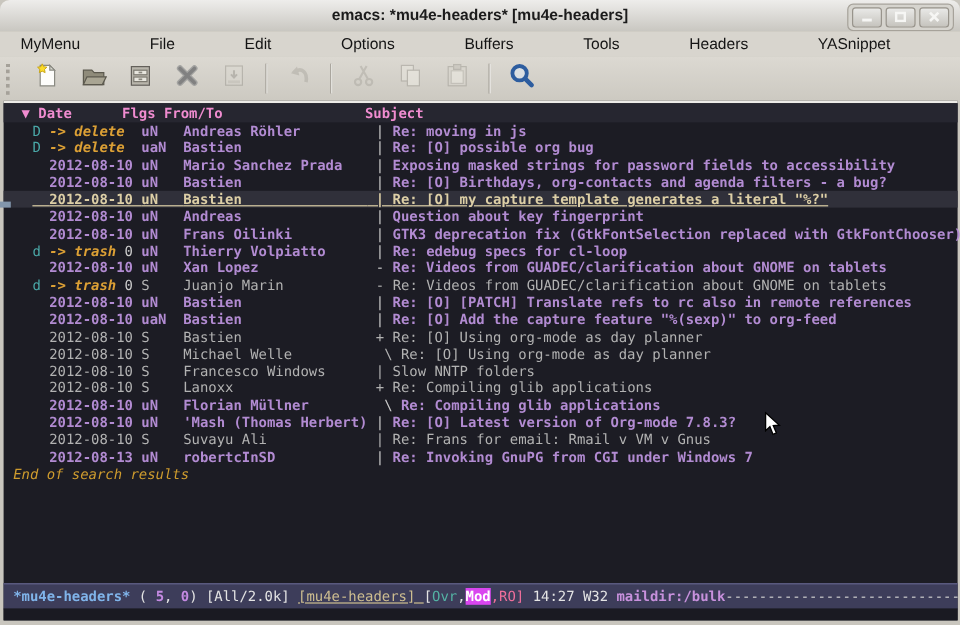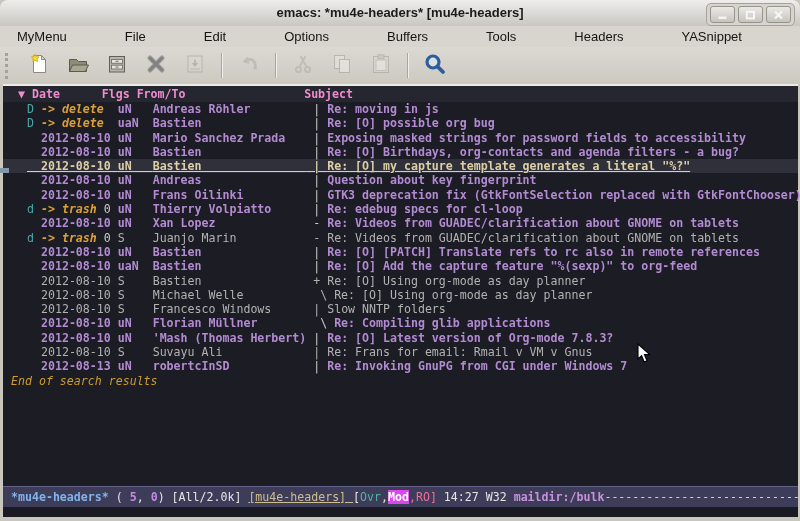--- a/index.html
+++ b/index.html
@@ -180,20 +180,21 @@
         <div class="row"><span class="seg seg-w">  </span><span class="seg seg-u">2012-08-10 </span><span class="seg seg-u">uN   </span><span class="seg seg-u">Andreas               </span><span class="seg seg-w"> | </span><span class="seg seg-u">Question about key fingerprint</span></div>
         <div class="row"><span class="seg seg-w">  </span><span class="seg seg-u">2012-08-10 </span><span class="seg seg-u">uN   </span><span class="seg seg-u">Frans Oilinki         </span><span class="seg seg-w"> | </span><span class="seg seg-u">GTK3 deprecation fix (GtkFontSelection replaced with GtkFontChooser)</span></div>
         <div class="row"><span class="seg seg-p">d </span><span class="seg seg-m">-&gt; trash</span><span class="seg seg-w"> 0 </span><span class="seg seg-u">uN   </span><span class="seg seg-u">Thierry Volpiatto     </span><span class="seg seg-w"> | </span><span class="seg seg-u">Re: edebug specs for cl-loop</span></div>
         <div class="row"><span class="seg seg-w">  </span><span class="seg seg-u">2012-08-10 </span><span class="seg seg-u">uN   </span><span class="seg seg-u">Xan Lopez             </span><span class="seg seg-w"> - </span><span class="seg seg-u">Re: Videos from GUADEC/clarification about GNOME on tablets</span></div>
         <div class="row"><span class="seg seg-p">d </span><span class="seg seg-m">-&gt; trash</span><span class="seg seg-w"> 0 </span><span class="seg seg-r">S    </span><span class="seg seg-r">Juanjo Marin          </span><span class="seg seg-r"> - </span><span class="seg seg-r">Re: Videos from GUADEC/clarification about GNOME on tablets</span></div>
         <div class="row"><span class="seg seg-w">  </span><span class="seg seg-u">2012-08-10 </span><span class="seg seg-u">uN   </span><span class="seg seg-u">Bastien               </span><span class="seg seg-w"> | </span><span class="seg seg-u">Re: [O] [PATCH] Translate refs to rc also in remote references</span></div>
         <div class="row"><span class="seg seg-w">  </span><span class="seg seg-u">2012-08-10 </span><span class="seg seg-u">uaN  </span><span class="seg seg-u">Bastien               </span><span class="seg seg-w"> | </span><span class="seg seg-u">Re: [O] Add the capture feature "%(sexp)" to org-feed</span></div>
         <div class="row"><span class="seg seg-w">  </span><span class="seg seg-r">2012-08-10 </span><span class="seg seg-r">S    </span><span class="seg seg-r">Bastien               </span><span class="seg seg-r"> + </span><span class="seg seg-r">Re: [O] Using org-mode as day planner</span></div>
         <div class="row"><span class="seg seg-w">  </span><span class="seg seg-r">2012-08-10 </span><span class="seg seg-r">S    </span><span class="seg seg-r">Michael Welle         </span><span class="seg seg-r">  \ </span><span class="seg seg-r">Re: [O] Using org-mode as day planner</span></div>
         <div class="row"><span class="seg seg-w">  </span><span class="seg seg-r">2012-08-10 </span><span class="seg seg-r">S    </span><span class="seg seg-r">Francesco Windows     </span><span class="seg seg-r"> | </span><span class="seg seg-r">Slow NNTP folders</span></div>
+        <div class="row"><span class="seg seg-w">  </span><span class="seg seg-r">2012-08-10 </span><span class="seg seg-r">S    </span><span class="seg seg-r">Lanoxx                </span><span class="seg seg-r"> + </span><span class="seg seg-r">Re: Compiling glib applications</span></div>
         <div class="row"><span class="seg seg-w">  </span><span class="seg seg-u">2012-08-10 </span><span class="seg seg-u">uN   </span><span class="seg seg-u">Florian Müllner       </span><span class="seg seg-w">  \ </span><span class="seg seg-u">Re: Compiling glib applications</span></div>
         <div class="row"><span class="seg seg-w">  </span><span class="seg seg-u">2012-08-10 </span><span class="seg seg-u">uN   </span><span class="seg seg-u">'Mash (Thomas Herbert)</span><span class="seg seg-w"> | </span><span class="seg seg-u">Re: [O] Latest version of Org-mode 7.8.3?</span></div>
         <div class="row"><span class="seg seg-w">  </span><span class="seg seg-r">2012-08-10 </span><span class="seg seg-r">S    </span><span class="seg seg-r">Suvayu Ali            </span><span class="seg seg-r"> | </span><span class="seg seg-r">Re: Frans for email: Rmail v VM v Gnus</span></div>
         <div class="row"><span class="seg seg-w">  </span><span class="seg seg-u">2012-08-13 </span><span class="seg seg-u">uN   </span><span class="seg seg-u">robertcInSD           </span><span class="seg seg-w"> | </span><span class="seg seg-u">Re: Invoking GnuPG from CGI under Windows 7</span></div>
       </div>
     <div class="footer-line mono">End of search results</div>
     <div class="scroll-nub"></div>
     <div class="modeline mono" id="modeline"><span class="ml-name">*mu4e-headers*</span><span class="ml-w"> ( </span><span class="ml-num">5</span><span class="ml-w">, </span><span class="ml-num">0</span><span class="ml-w">) </span><span class="ml-w">[All/2.0k] </span><span class="ml-tan">[mu4e-headers] </span><span class="ml-w">[</span><span class="ml-teal">Ovr</span><span class="ml-w">,</span><span class="ml-mod">Mod</span><span class="ml-pink">,RO]</span><span class="ml-w"> 14:27 W32 </span><span class="ml-dir">maildir:/bulk</span><span class="ml-dash">----------------------------</span></div>
     <div class="echo"></div>
   </div>

